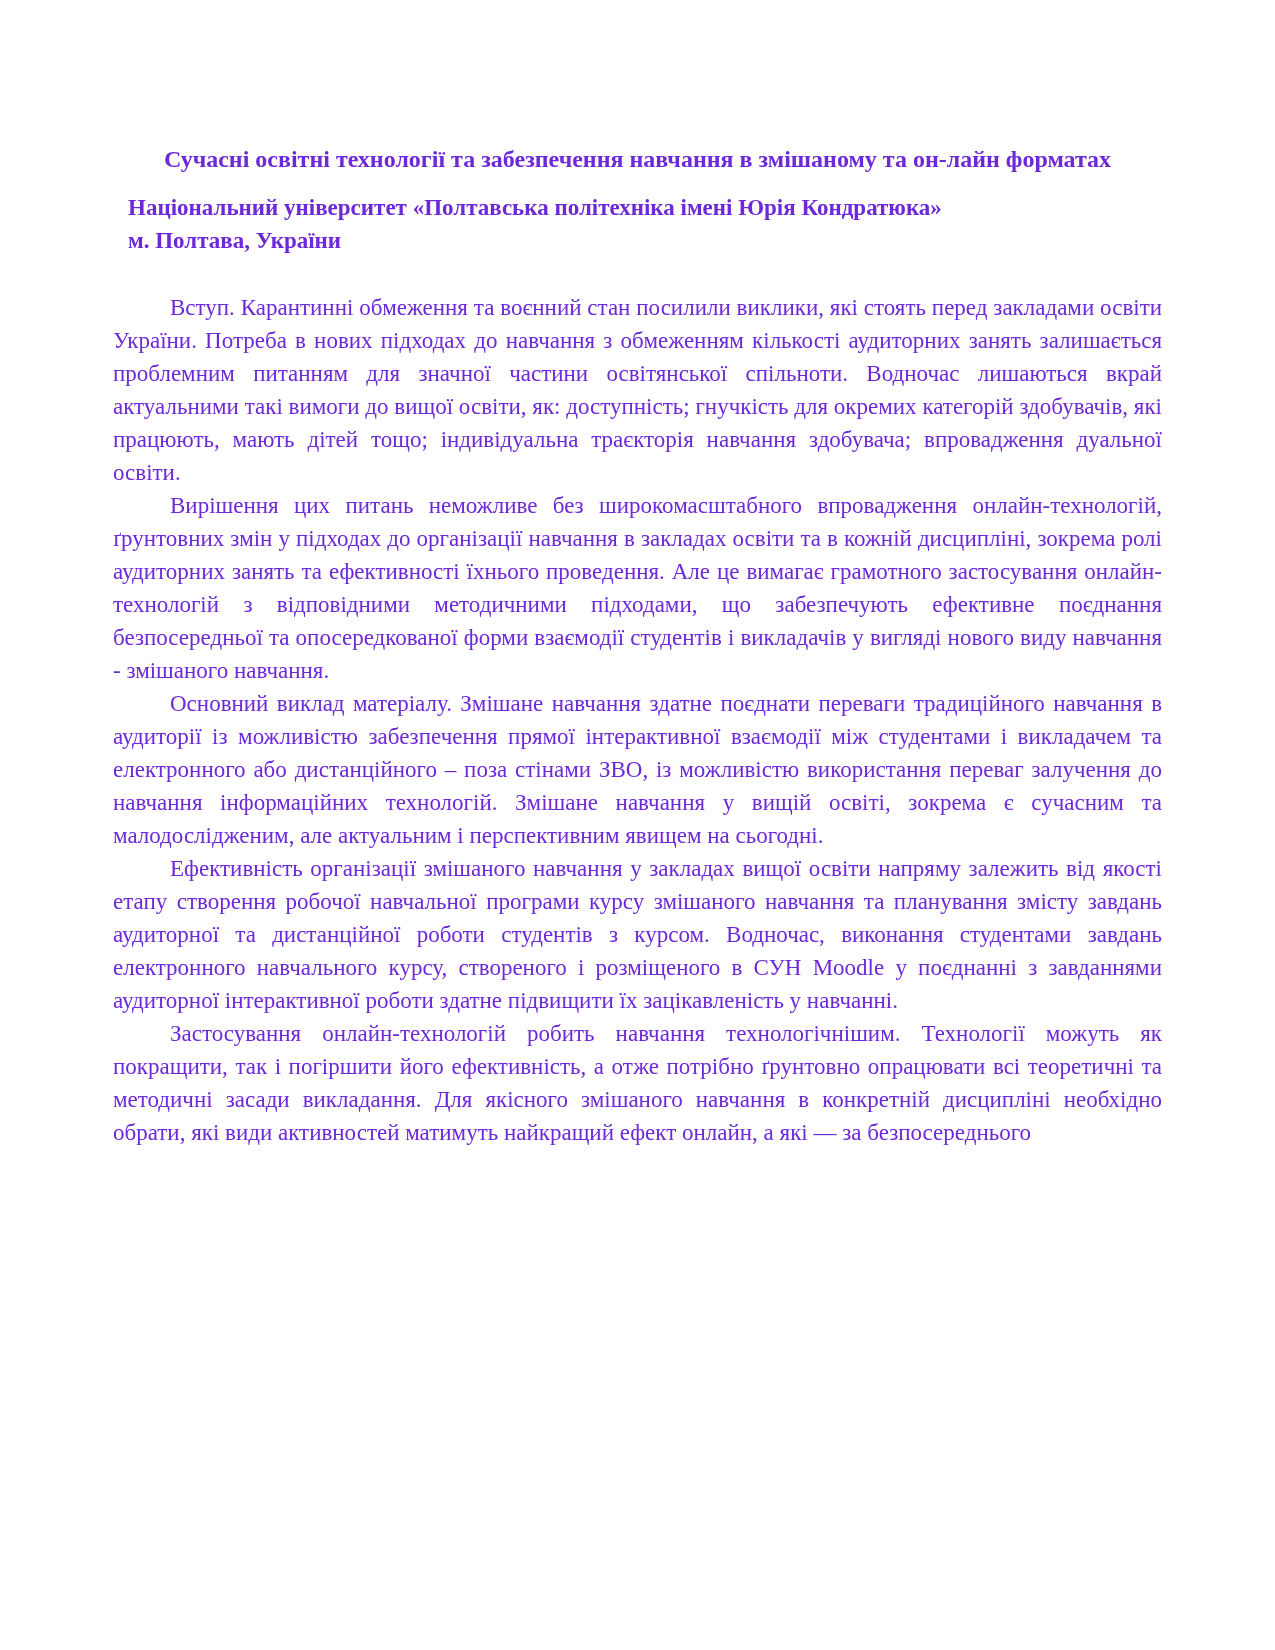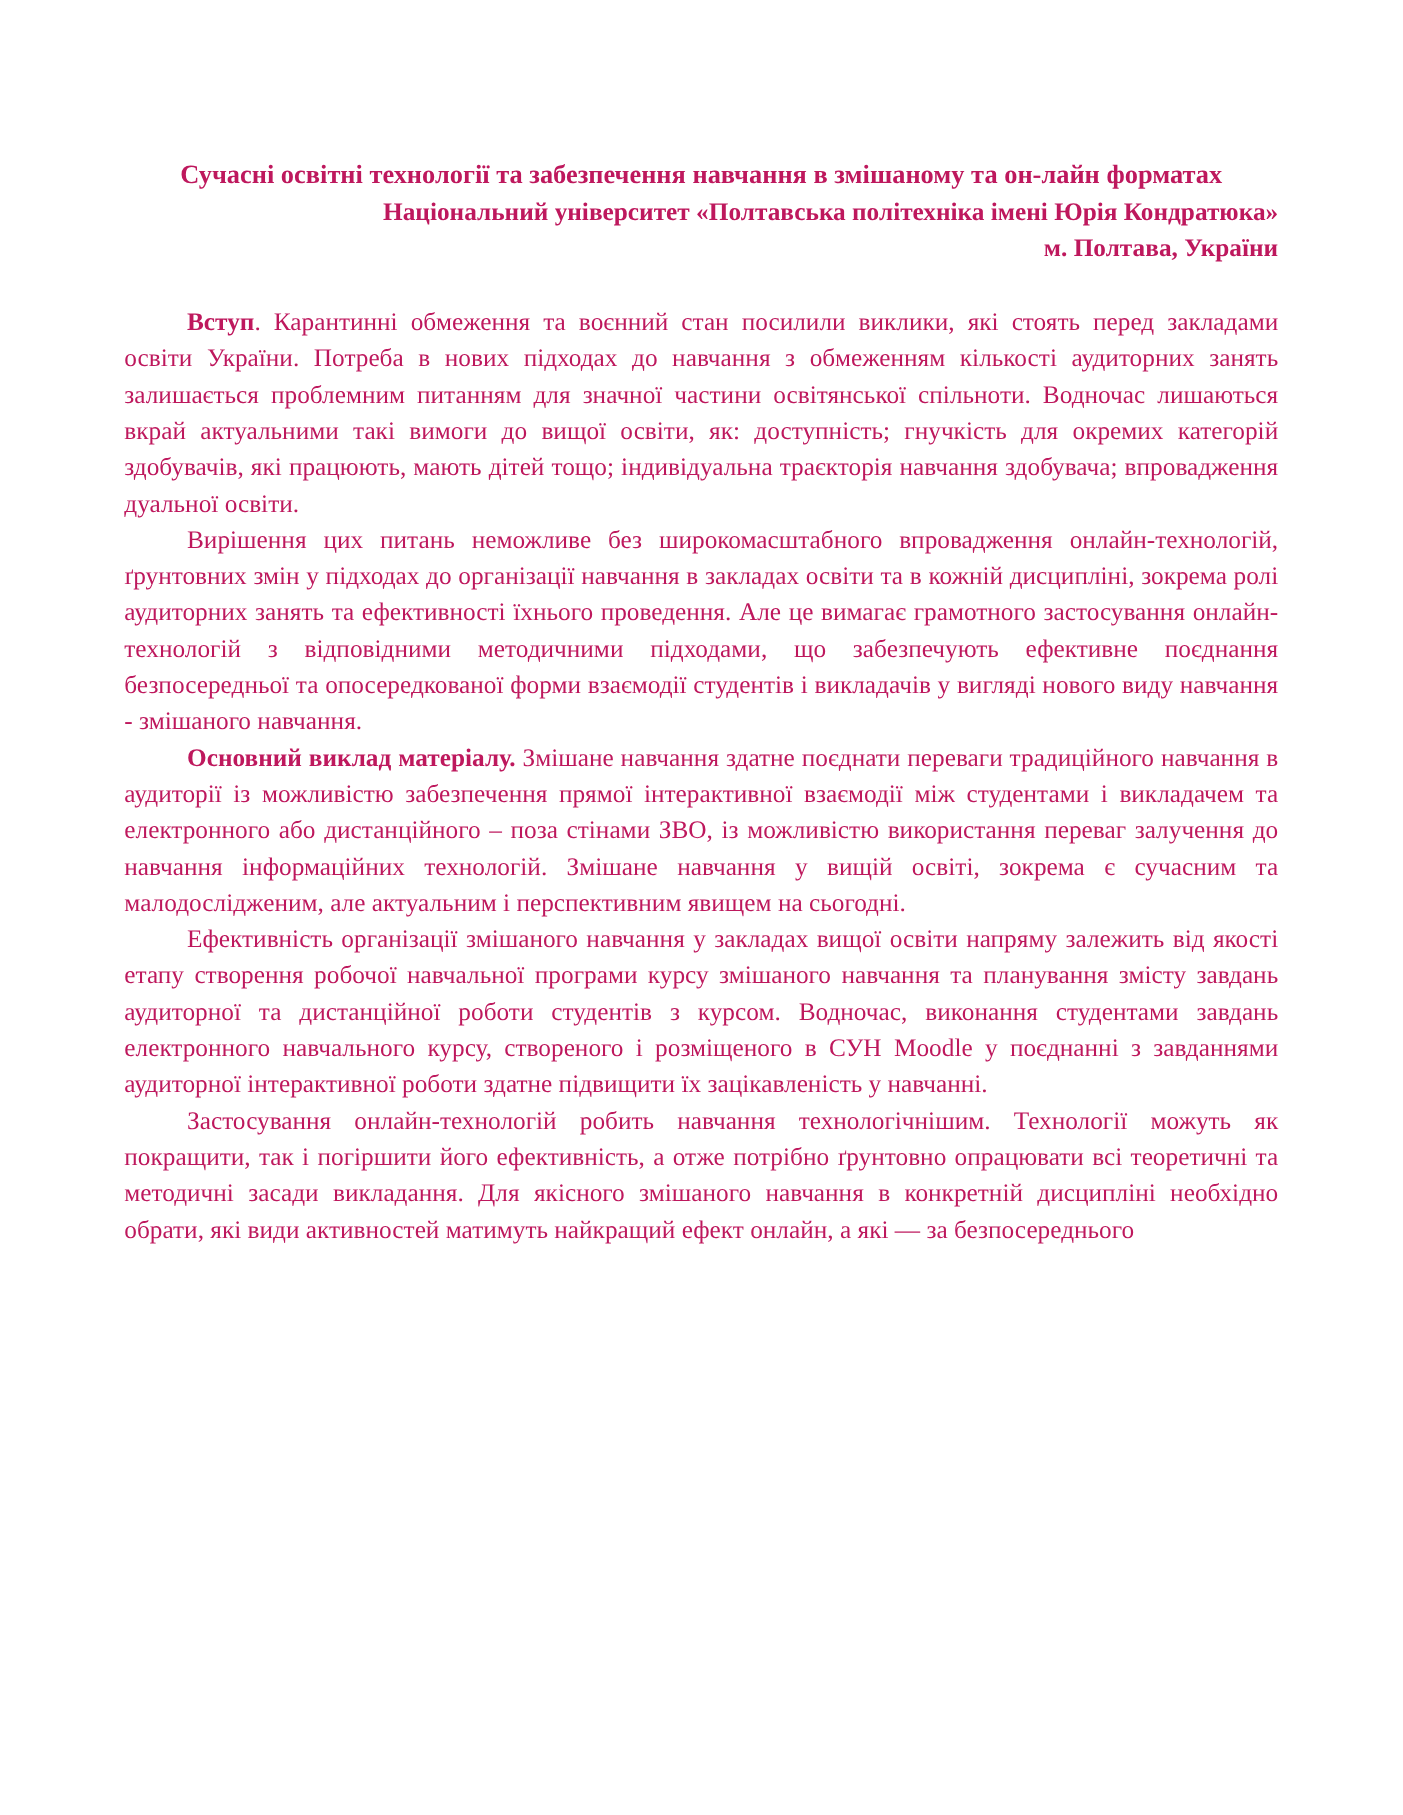--- a/index.html
+++ b/index.html
@@ -8,56 +8,56 @@
     background: #ffffff;
   }
   .page {
     position: relative;
     width: 1275px;
     height: 1650px;
     margin: 0 auto;
     box-sizing: border-box;
     padding: 142px 113px 60px 113px;
     background: #ffffff;
-    color: #be185d;
+    color: #6d28d9;
     font-family: "Liberation Serif", "DejaVu Serif", serif;
     font-size: 23px;
     line-height: 33px;
     overflow: hidden;
   }
   .doc-title {
     margin: 0;
     font-size: 24px;
     font-weight: bold;
     text-align: center;
     line-height: 34px;
   }
   .doc-author {
     margin: 0;
     font-style: italic;
     text-align: center;
     line-height: 33px;
   }
   .doc-affiliation {
-    margin: 0;
+    margin: 15px;
     font-weight: bold;
-    text-align: right;
+    text-align: left;
     line-height: 33px;
   }
   .doc-body {
     margin-top: 34px;
   }
   .para {
     margin: 0;
     text-align: justify;
     text-indent: 57px;
     line-height: 33px;
   }
   .para .lead {
-    font-weight: bold;
+    font-weight: normal;
   }
 </style>
 </head>
 <body>
 
 <div class="page">
 
   <h1 class="doc-title">Сучасні освітні технології та забезпечення навчання в змішаному та он-лайн форматах</h1>
 
 

